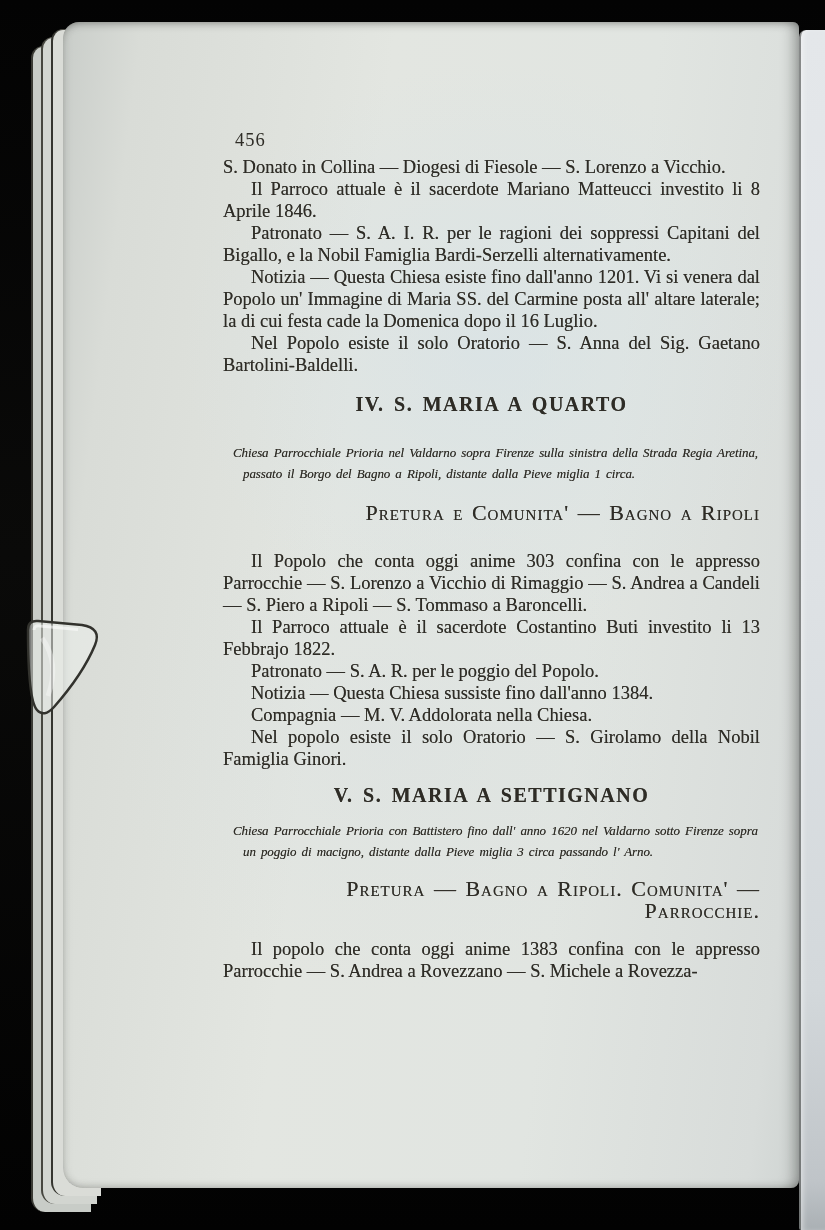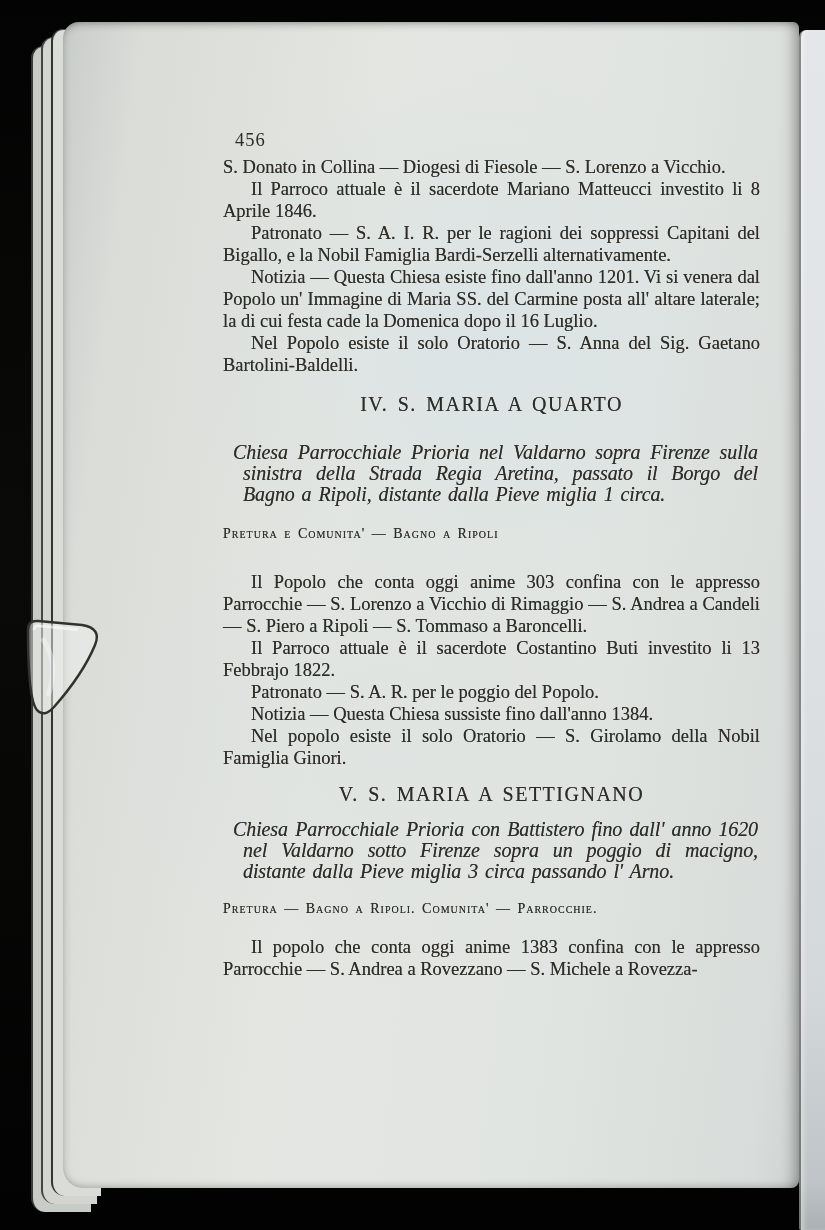--- a/index.html
+++ b/index.html
@@ -46,31 +46,31 @@
   .content{
     position:absolute;left:160px;top:134px;width:537px;
     font-size:18.5px;line-height:22px;text-align:justify;
     text-shadow:0 0 0.4px rgba(46,44,38,0.65);
   }
   .content p{margin:0;text-indent:28px;}
   .content p.no-indent{text-indent:0;}
   .lead-italic{}
   h2.sec{
     margin:16px 0 26px 0;text-align:center;font-size:20px;line-height:24px;
-    font-weight:normal;letter-spacing:1.5px;word-spacing:3px;text-indent:0;
+    font-weight:bold;letter-spacing:1.5px;word-spacing:3px;text-indent:0;
   }
   h2.sec.second{margin:13px 0 13px 0;}
   .desc{
-    font-style:italic;font-size:20px;line-height:21px;
+    font-style:italic;font-size:13px;line-height:21px;
     padding-left:20px;padding-right:2px;text-indent:-10px;
     text-align:justify;word-spacing:2px;letter-spacing:-0.1px;
   }
   .juris{
-    margin-top:18px;text-align:left;font-variant:small-caps;
-    font-size:14px;letter-spacing:1px;word-spacing:2px;text-indent:0;
+    margin-top:18px;text-align:right;font-variant:small-caps;
+    font-size:22px;letter-spacing:1px;word-spacing:2px;text-indent:0;
   }
   .after-juris{margin-top:26px !important;}
   .after-juris2{margin-top:16px !important;}
 </style>
 </head>
 <body>
 
 <div class="scene">
 
   <div class="edge edge-3"></div>
@@ -91,20 +91,21 @@
       <p><span>Nel Popolo esiste il solo </span><span class="lead-italic">Oratorio</span><span> — S. Anna del Sig. Gaetano Bartolini-Baldelli.</span></p>
 
       <h2 class="sec">IV. S. MARIA A QUARTO</h2>
       <div class="desc">Chiesa Parrocchiale Prioria nel Valdarno sopra Firenze sulla sinistra della Strada Regia Aretina, passato il Borgo del Bagno a Ripoli, distante dalla Pieve miglia 1 circa.</div>
       <div class="juris">Pretura e Comunita' — Bagno a Ripoli</div>
 
       <p class="after-juris"><span>Il Popolo che conta oggi anime 303 confina con le appresso Parrocchie — S. Lorenzo a Vicchio di Rimaggio — S. Andrea a Candeli — S. Piero a Ripoli — S. Tommaso a Baroncelli.</span><span class="lead-italic"></span><span></span></p>
       <p><span>Il Parroco attuale è il sacerdote Costantino Buti investito li 13 Febbrajo 1822.</span><span class="lead-italic"></span><span></span></p>
       <p><span></span><span class="lead-italic">Patronato</span><span> — S. A. R. per le poggio del Popolo.</span></p>
       <p><span></span><span class="lead-italic">Notizia</span><span> — Questa Chiesa sussiste fino dall'anno 1384.</span></p>
+      <p><span></span><span class="lead-italic">Compagnia</span><span> — M. V. Addolorata nella Chiesa.</span></p>
       <p><span>Nel popolo esiste il solo </span><span class="lead-italic">Oratorio</span><span> — S. Girolamo della Nobil Famiglia Ginori.</span></p>
 
       <h2 class="sec second">V. S. MARIA A SETTIGNANO</h2>
       <div class="desc">Chiesa Parrocchiale Prioria con Battistero fino dall' anno 1620 nel Valdarno sotto Firenze sopra un poggio di macigno, distante dalla Pieve miglia 3 circa passando l' Arno.</div>
       <div class="juris" style="margin-top:16px;">Pretura — Bagno a Ripoli. Comunita' — Parrocchie.</div>
 
       <p class="after-juris2"><span>Il popolo che conta oggi anime 1383 confina con le appresso Parrocchie — S. Andrea a Rovezzano — S. Michele a Rovezza-</span><span class="lead-italic"></span><span></span></p>
 
     </div>
   </div>

